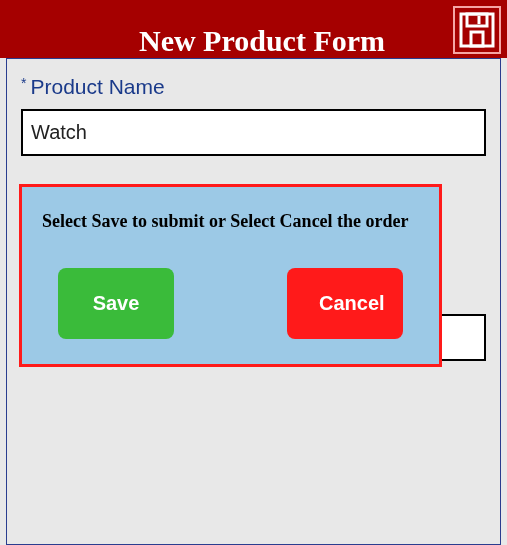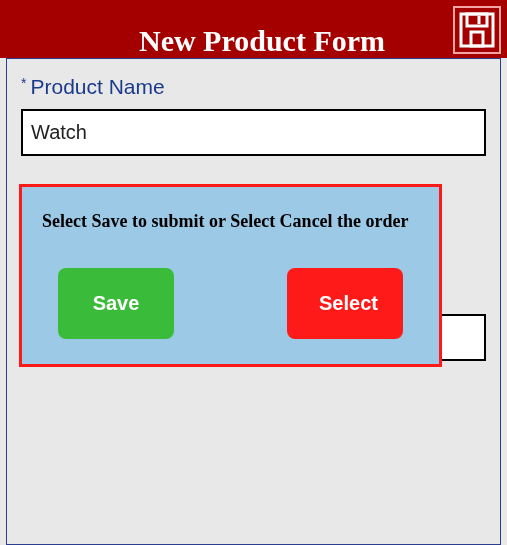--- a/index.html
+++ b/index.html
@@ -154,15 +154,15 @@
     <div class="price-label-cut">Price</div>
     <input type="text" class="field-input" value="1500" style="">
   </div>
 
 </div>
 
 <div class="dialog-overlay">
   <div class="dialog-message">Select Save to submit or Select Cancel the order</div>
   <div class="dialog-buttons">
     <button class="btn btn-save">Save</button>
-    <button class="btn btn-cancel">Select</button>
+    <button class="btn btn-cancel">Cancel</button>
   </div>
 </div>
 
 </body></html>

